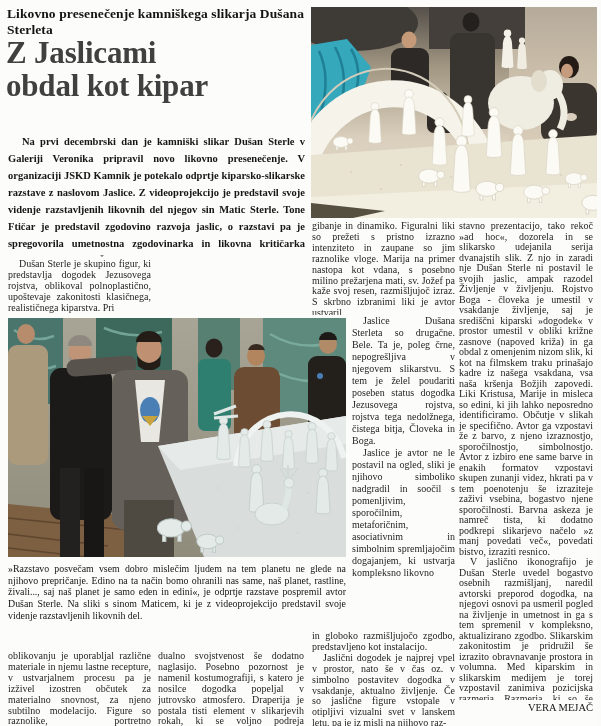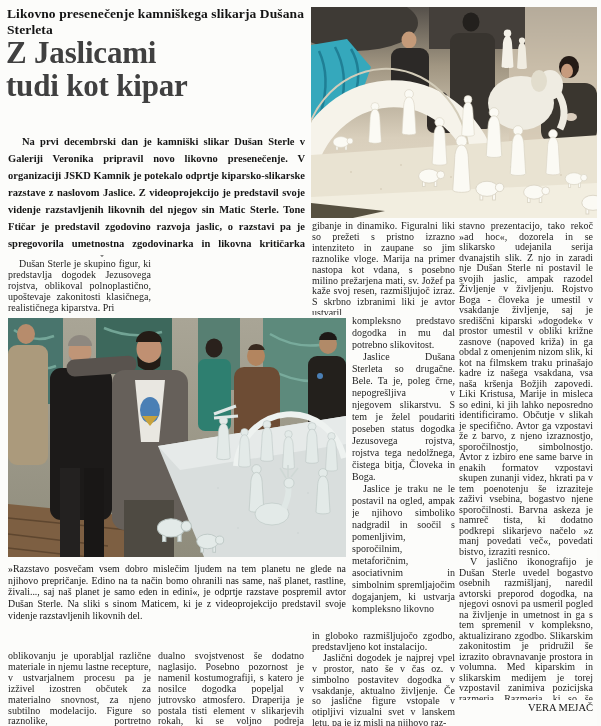--- a/index.html
+++ b/index.html
@@ -55,21 +55,21 @@
 </style>
 </head>
 <body>
 
 <div class="page">
 
   <div class="abs kicker">Likovno presenečenje kamniškega slikarja Dušana Sterleta</div>
 
   <h1 class="abs headline" style="margin:0;">
     <span>Z Jaslicami</span>
-    <span>tudi kot kipar</span>
+    <span>obdal kot kipar</span>
   </h1>
 
   <div class="abs lead">Na prvi decembrski dan je kamniški slikar Dušan Sterle v Galeriji Veronika pripravil novo likovno presenečenje. V organizaciji JSKD Kamnik je potekalo odprtje kiparsko-slikarske razstave z naslovom Jaslice. Z videoprojekcijo je predstavil svoje videnje razstavljenih likovnih del njegov sin Matic Sterle. Tone Ftičar je predstavil zgodovino razvoja jaslic, o razstavi pa je spregovorila umetnostna zgodovinarka in likovna kritičarka Anamarija Stibilj Šajn. Razstava jaslic je na ogled do 30. decembra med tednom od 10. do 12. ure in od 16. do 19. ure, ob nedeljah pa od 10. do 12. ure. Vstop je prost.</div>
 
   <div class="abs photo photo-top">
     <svg viewBox="0 0 288 211" preserveAspectRatio="none">
       <defs>
         <linearGradient id="bgTop" x1="0" y1="0" x2="0" y2="1">
           <stop offset="0" stop-color="#55504a"></stop>
           <stop offset="0.28" stop-color="#a19682"></stop>
@@ -266,23 +266,22 @@
         <use href="#sheep2" width="24" height="16" transform="translate(146,198) scale(1.7)"></use>
         <use href="#sheep2" width="24" height="16" transform="translate(186,214) scale(1.35)"></use>
       </g>
     </svg>
   </div>
 
   <div class="abs bodytxt c3a">
     <p>gibanje in dinamiko. Figuralni liki so prežeti s pristno izrazno intenziteto in zaupane so jim raznolike vloge. Marija na primer nastopa kot vdana, s posebno milino prežarjena mati, sv. Jožef pa kaže svoj resen, razmišljujoč izraz. S skrbno izbranimi liki je avtor ustvaril</p>
   </div>
   <div class="abs bodytxt c3b">
-    <p>kompleksno predstavo dogodka in mu dal potrebno slikovitost.</p>
     <p class="ind">Jaslice Dušana Sterleta so drugačne. Bele. Ta je, poleg črne, nepogrešljiva v njegovem slikarstvu. S tem je želel poudariti poseben status dogodka Jezusovega rojstva, rojstva tega nedolžnega, čistega bitja, Človeka in Boga.</p>
-    <p class="ind">Jaslice je traku ne le postavil na ogled, ampak je njihovo simboliko nadgradil in soočil s pomenljivim, sporočilnim, metaforičnim, asociativnim in simbolnim spremljajočim dogajanjem, ki ustvarja kompleksno likovno</p>
+    <p class="ind">Jaslice je avtor ne le postavil na ogled, sliki je njihovo simboliko nadgradil in soočil s pomenljivim, sporočilnim, metaforičnim, asociativnim in simbolnim spremljajočim dogajanjem, ki ustvarja kompleksno likovno</p>
   </div>
   <div class="abs bodytxt c3c">
     <p>in globoko razmišljujočo zgodbo, predstavljeno kot instalacijo.</p>
     <p class="ind">Jaslični dogodek je najprej vpel v prostor, nato še v čas oz. v simbolno postavitev dogodka v vsakdanje, aktualno življenje. Če so jaslične figure vstopale v otipljivi vizualni svet v lanskem letu, pa je iz misli na njihovo raz-</p>
   </div>
 
   <div class="abs bodytxt c4">
     <p>stavno prezentacijo, tako rekoč »ad hoc«, dozorela in se slikarsko udejanila serija dvanajstih slik. Z njo in zaradi nje Dušan Sterle ni postavil le svojih jaslic, ampak razodel Življenje v življenju. Rojstvo Boga - človeka je umestil v vsakdanje življenje, saj je središčni kiparski »dogodek« v prostor umestil v obliki križne zasnove (napoved križa) in ga obdal z omenjenim nizom slik, ki kot na filmskem traku prinašajo kadre iz našega vsakdana, vsa naša kršenja Božjih zapovedi. Liki Kristusa, Marije in misleca so edini, ki jih lahko neposredno identificiramo. Občutje v slikah je specifično. Avtor ga vzpostavi že z barvo, z njeno izraznostjo, sporočilnostjo, simbolnostjo. Avtor z izbiro ene same barve in enakih formatov vzpostavi skupen zunanji videz, hkrati pa v tem poenotenju še izraziteje zaživi vsebina, bogastvo njene sporočilnosti. Barvna askeza je namreč tista, ki dodatno podkrepi slikarjevo načelo »z manj povedati več«, povedati bistvo, izraziti resnico.</p>
     <p class="ind">V jaslično ikonografijo je Dušan Sterle uvedel bogastvo osebnih razmišljanj, naredil avtorski preporod dogodka, na njegovi osnovi pa usmeril pogled na življenje in umetnost in ga s tem spremenil v kompleksno, aktualizirano zgodbo. Slikarskim zakonitostim je pridružil še izrazito obravnavanje prostora in volumna. Med kiparskim in slikarskim medijem je torej vzpostavil zanimiva pozicijska razmerja. Razmerja, ki so še kako prisotna tudi med svetim dogodkom in vsakdanjim življenjem.</p>
   </div>

